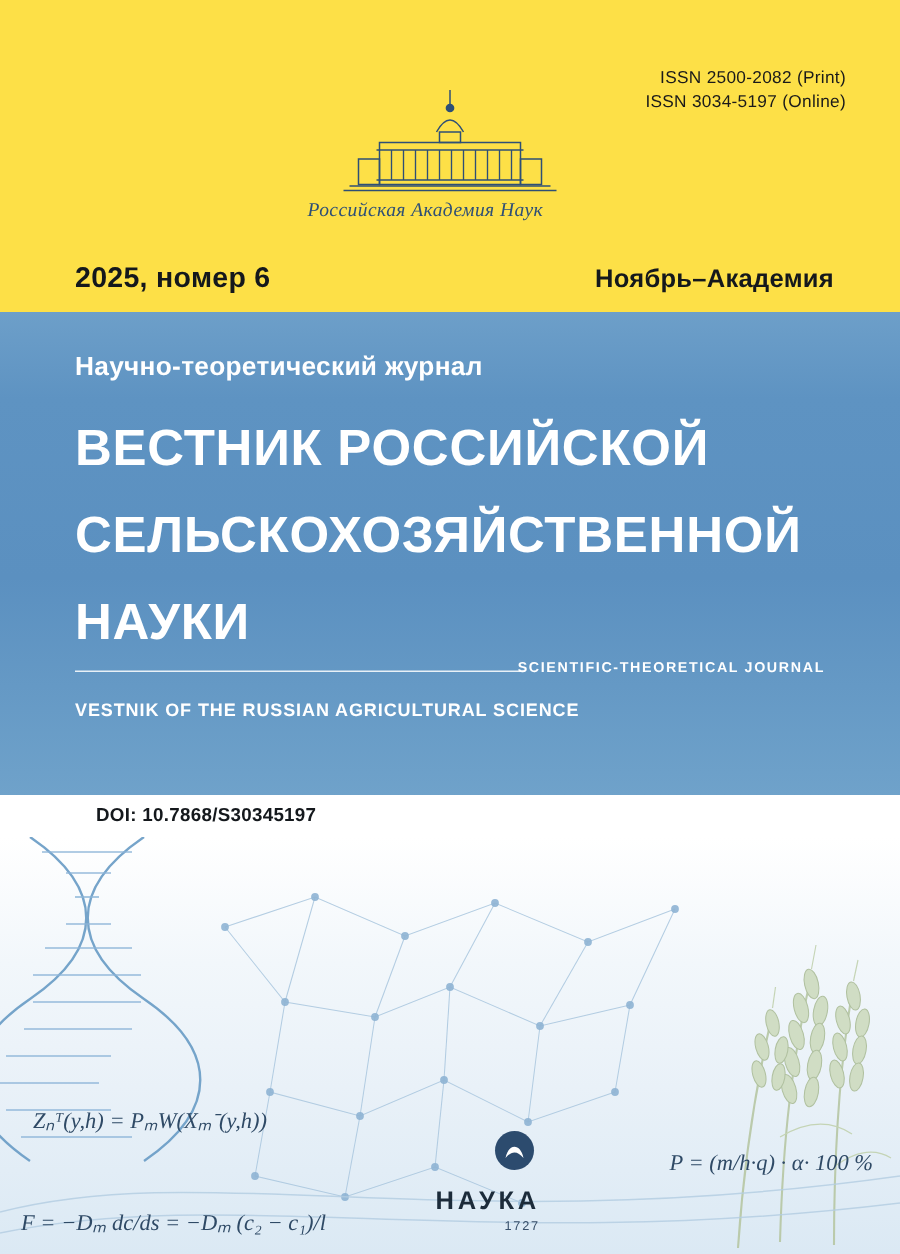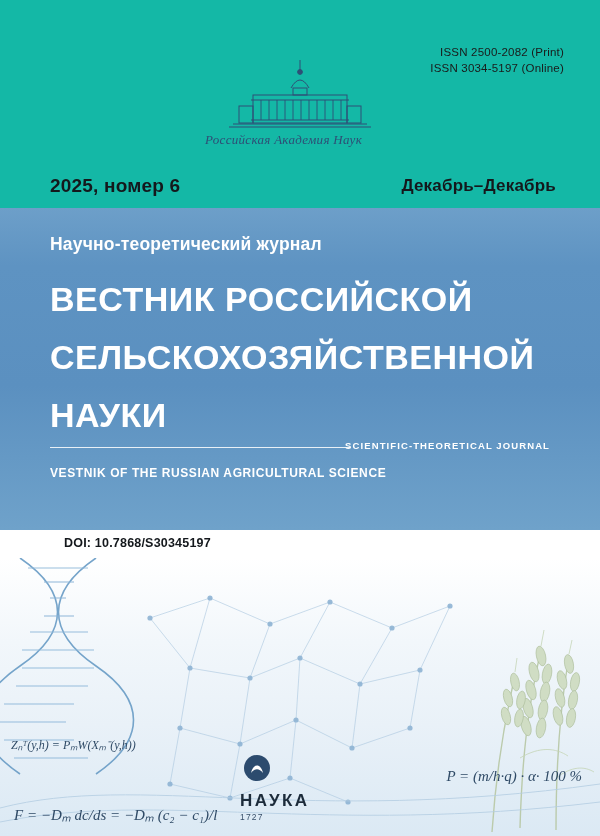--- a/index.html
+++ b/index.html
@@ -17,21 +17,21 @@
     overflow: hidden;
     background: #ffffff;
   }
 
   
   .top-area {
     position: absolute;
     left: 0; top: 0;
     width: 600px;
     height: 208px;
-    background: #14b8a6;
+    background: #fde047;
   }
   .issn-block {
     position: absolute;
     right: 36px;
     top: 44px;
     text-align: right;
     font-size: 11.5px;
     line-height: 16px;
     color: #1a1a1a;
     letter-spacing: 0.2px;
@@ -178,32 +178,32 @@
     top: 0;
   }
 
   .formula {
     position: absolute;
     font-family: "Liberation Serif", serif;
     font-style: italic;
     color: #2f4a66;
     white-space: nowrap;
   }
-  .formula-1 { left: 11px;  top: 178px; font-size: 12px; }
+  .formula-1 { left: 22px;  top: 178px; font-size: 15px; }
   .formula-2 { left: 14px;  top: 246px; font-size: 15px; }
   .formula-3 { right: 18px; top: 210px; font-size: 15px; text-align: right; }
 
   
   .publisher {
     position: absolute;
     left: 50%;
     bottom: 14px;
     transform: translateX(-50%);
     width: 120px;
-    text-align: left;
+    text-align: right;
   }
   .publisher-name {
     font-size: 17px;
     font-weight: bold;
     letter-spacing: 2.5px;
     color: #1c2b3a;
     margin-top: 2px;
   }
   .publisher-year {
     font-size: 8.5px;
@@ -256,21 +256,21 @@
 
           <line x1="28" y1="66" x2="162" y2="66"></line>
           <line x1="24" y1="69" x2="166" y2="69"></line>
         </g>
       </svg>
       <div class="emblem-script">Российская Академия Наук</div>
     </div>
   </div>
 
   <div class="issue-line">2025, номер 6</div>
-  <div class="months-line">Декабрь–Декабрь</div>
+  <div class="months-line">Ноябрь–Академия</div>
 
   <div class="blue-block">
     <div class="subtitle-ru">Научно-теоретический журнал</div>
     <div class="main-title">ВЕСТНИК РОССИЙСКОЙ СЕЛЬСКОХОЗЯЙСТВЕННОЙ НАУКИ</div>
 
     <div class="rule-row">
       <div class="rule-line"></div>
       <div class="subtitle-en-small">SCIENTIFIC-THEORETICAL JOURNAL</div>
     </div>
 

